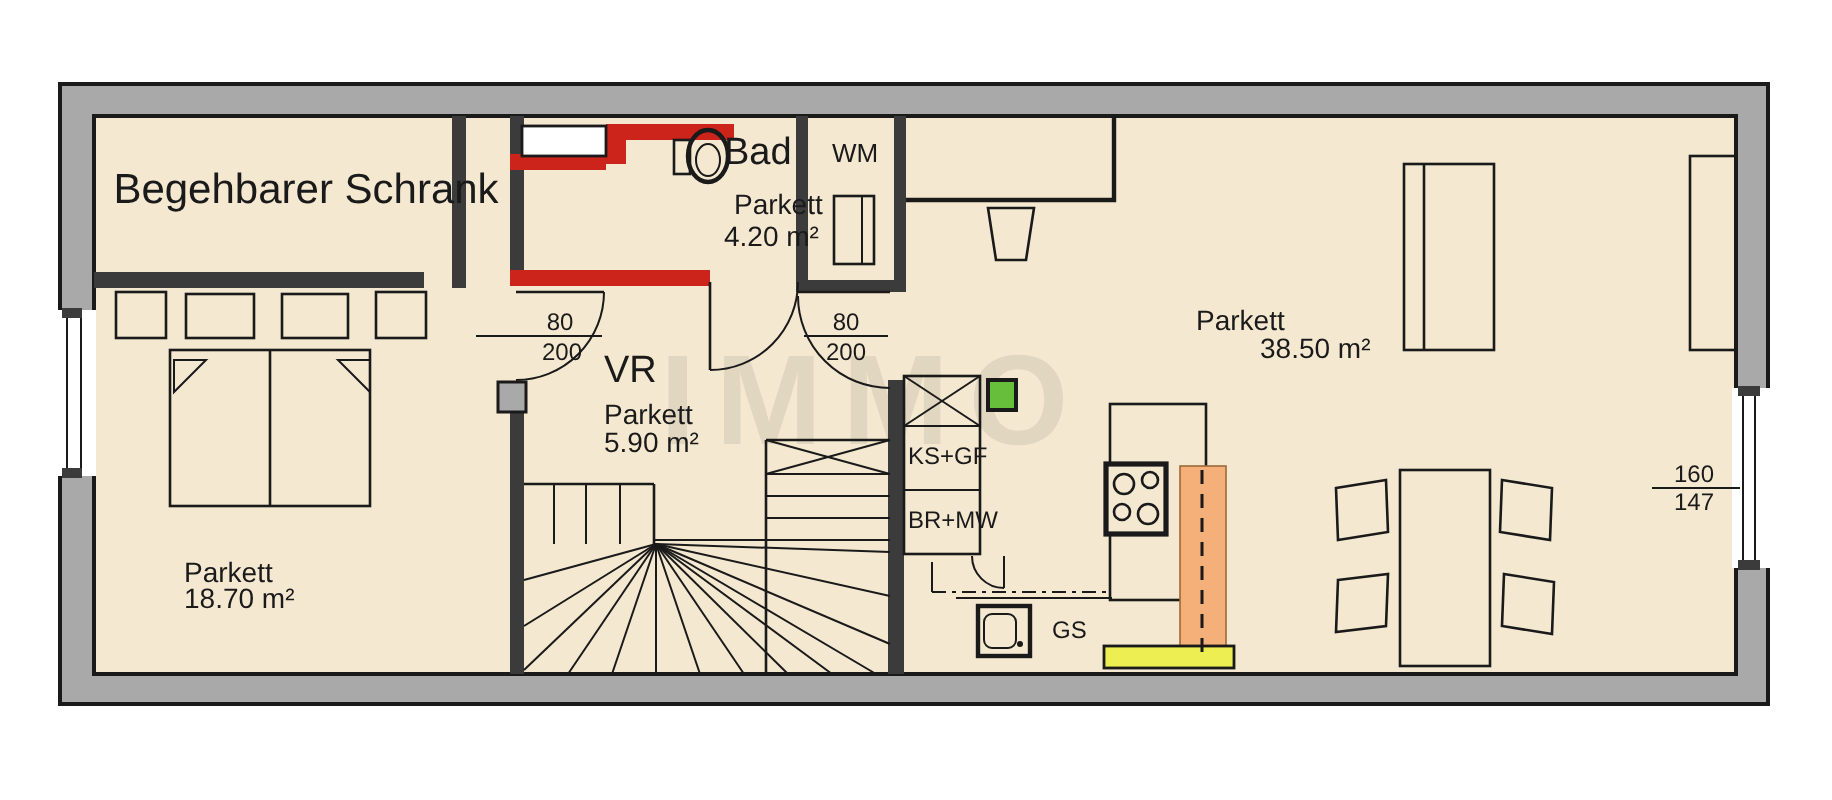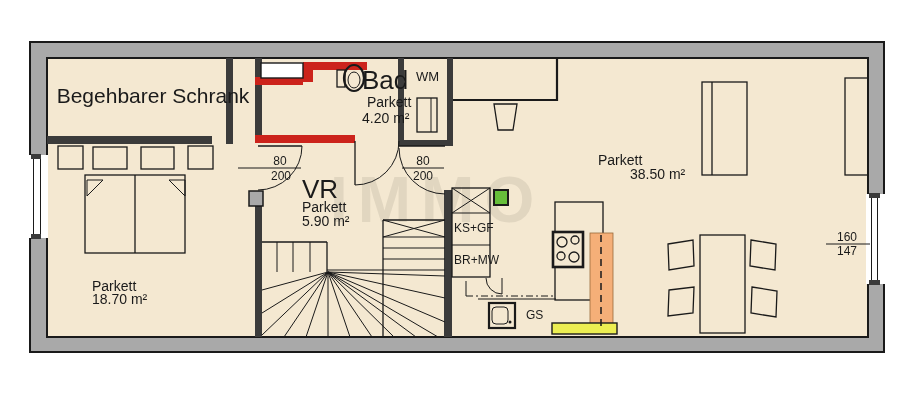--- a/index.html
+++ b/index.html
@@ -10,21 +10,21 @@
   #stage{position:relative;width:916px;height:400px;background:#fff;overflow:hidden;
          font-family:"Liberation Sans",sans-serif;color:var(--ink);}
   #stage svg{position:absolute;left:0;top:0;}
   .ln{stroke:var(--ink);stroke-width:1.3;fill:none;}
   .thk{stroke-width:2.2;}
   .thin{stroke-width:1;}
   .dark{fill:#3B3B3B;stroke:none;}
   .red{fill:var(--wet);stroke:none;}
   .lbl{position:absolute;white-space:nowrap;line-height:1;color:var(--ink);}
   .ctr{transform:translate(-50%,-50%);}
-  .t25{font-size:26px;} .t21{font-size:21px;} .t14{font-size:14px;}
+  .t25{font-size:19px;} .t21{font-size:21px;} .t14{font-size:14px;}
   .t13{font-size:13px;} .t12{font-size:12px;} .t11{font-size:12px;}
   .wm-text{font-family:"Liberation Sans",sans-serif;font-weight:bold;
            fill:rgba(158,148,132,0.22);letter-spacing:10px;}
 </style>
 </head>
 <body>
 
 <div id="stage">
 
 <svg width="916" height="400" viewBox="0 0 916 400">

